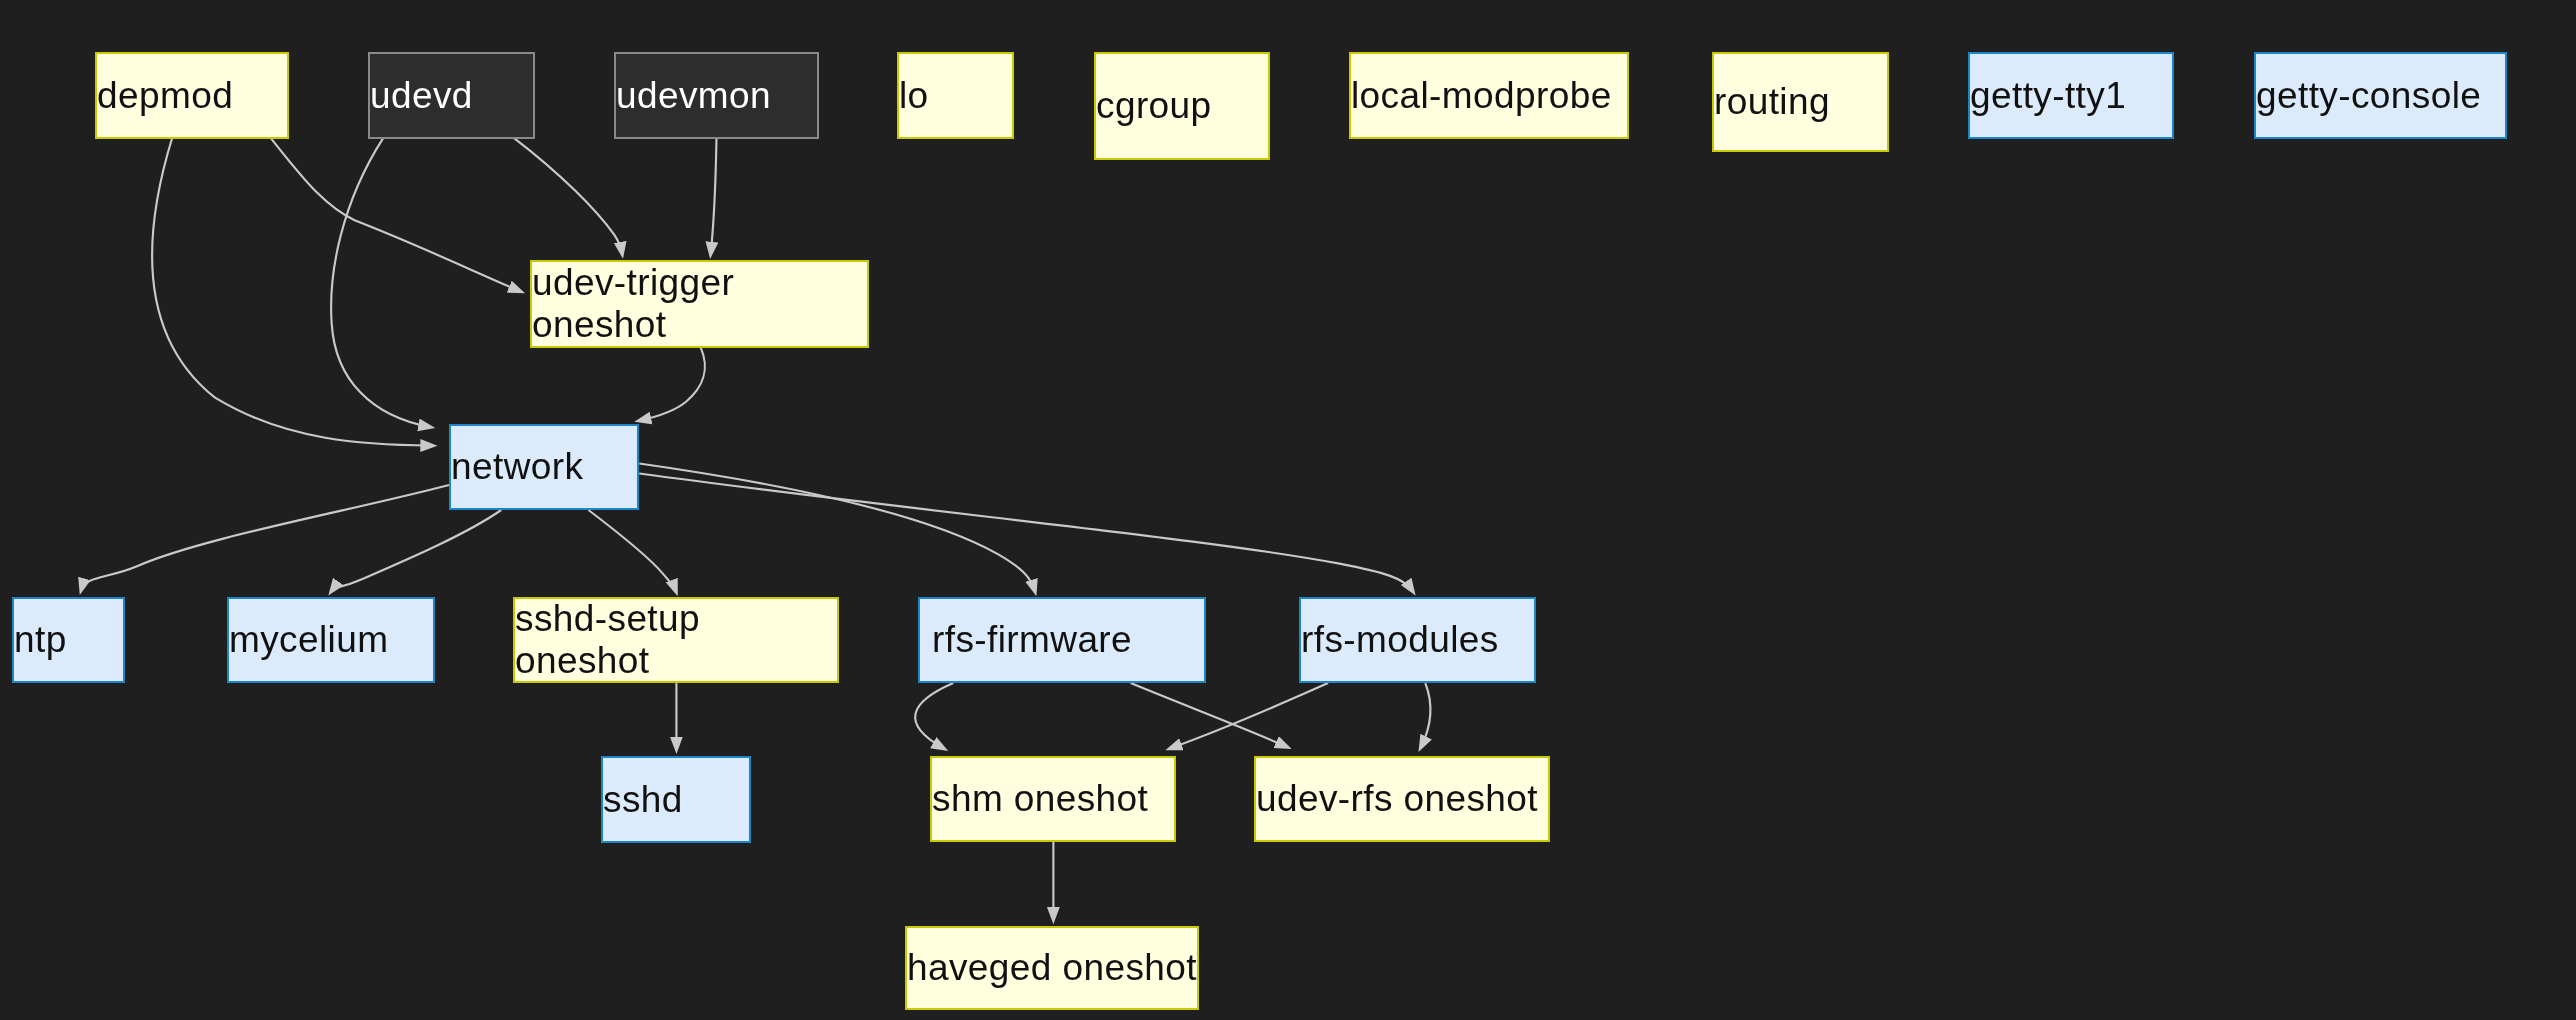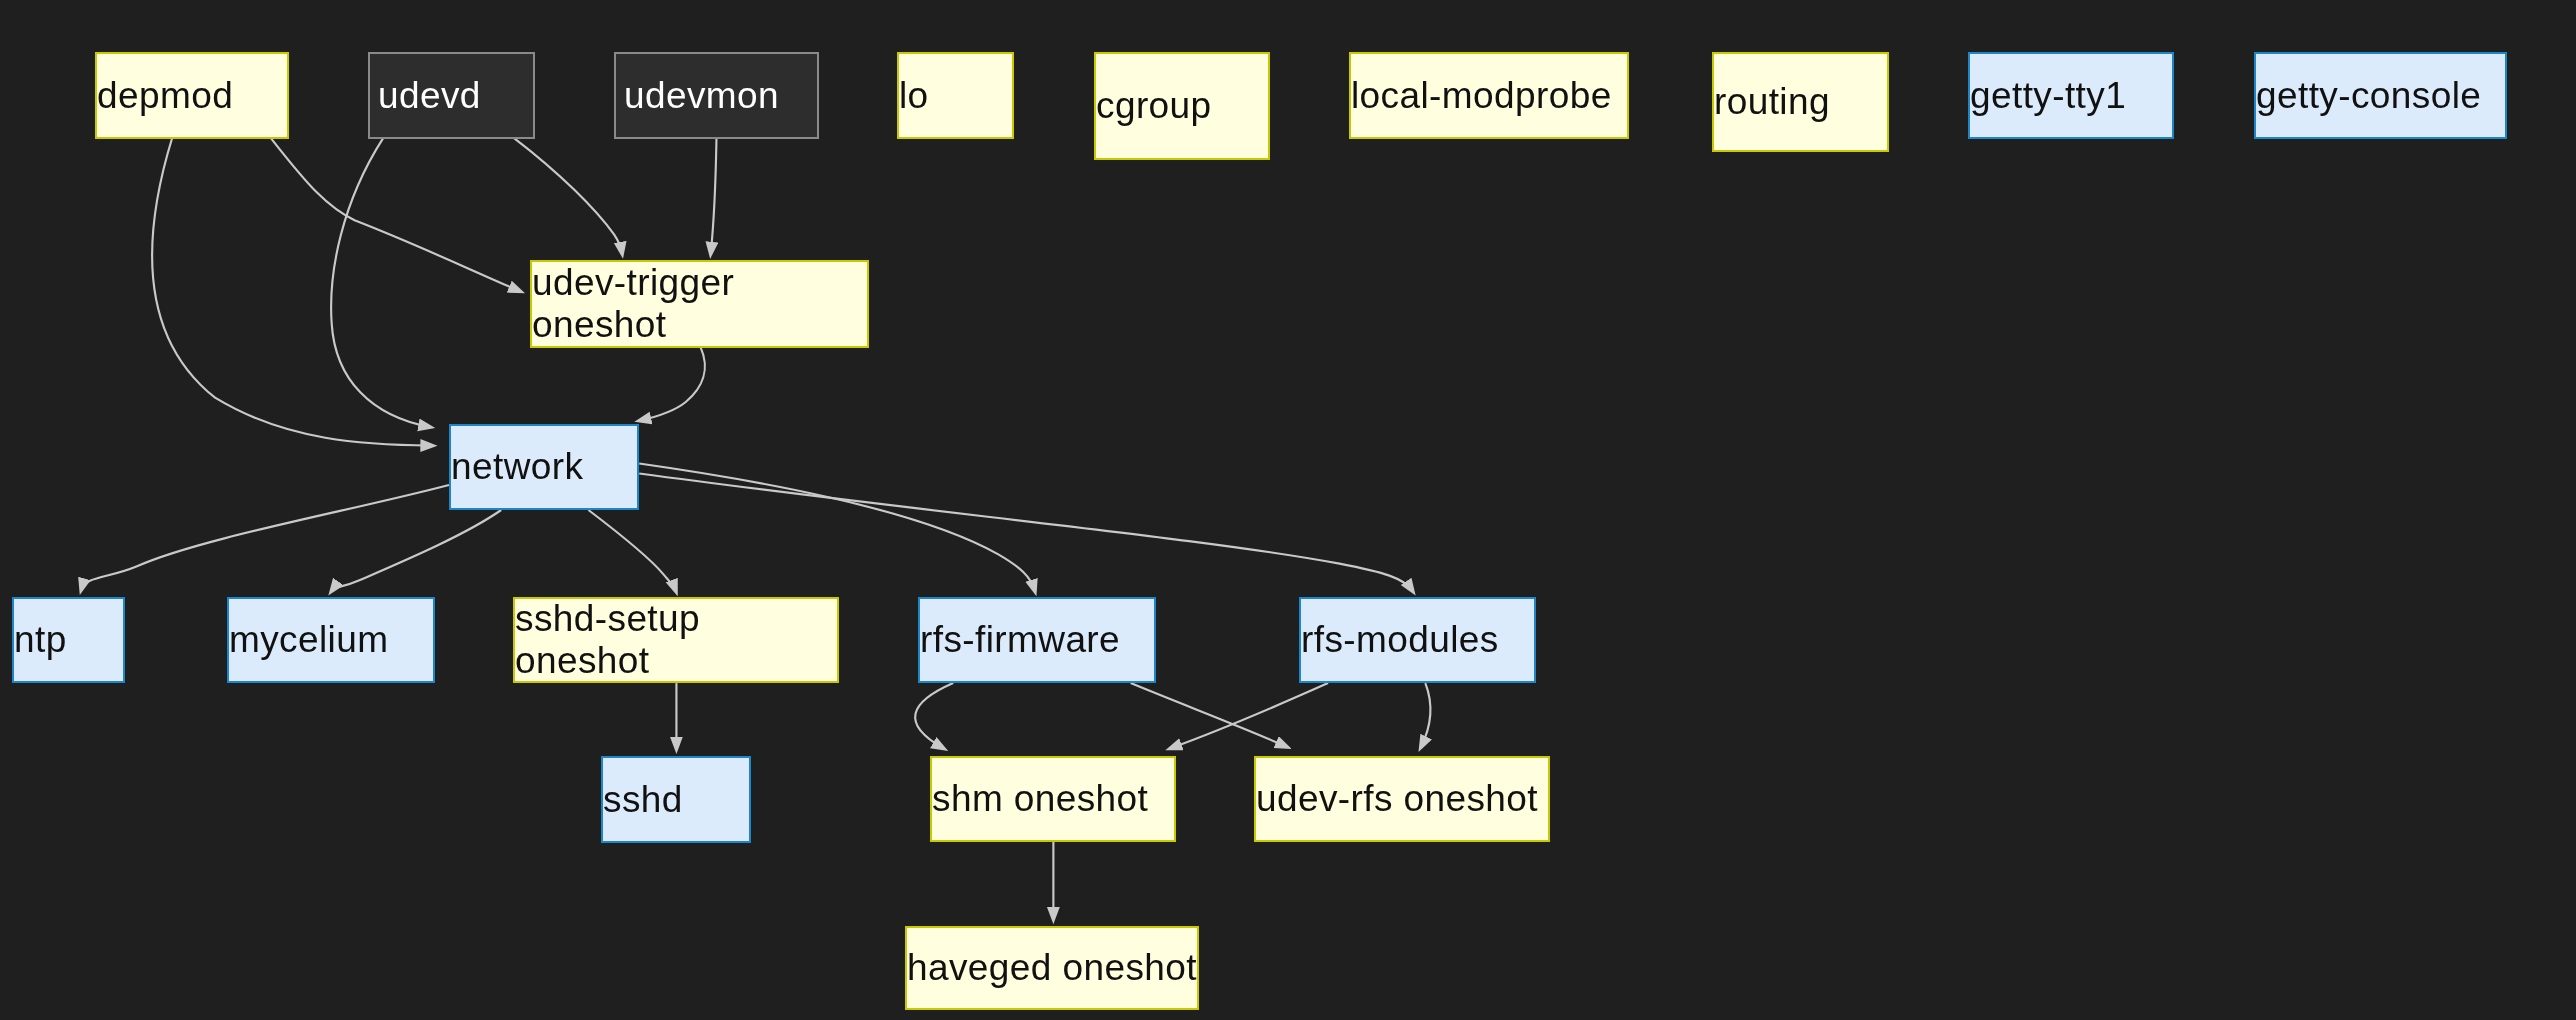--- a/index.html
+++ b/index.html
@@ -35,21 +35,21 @@
     box-sizing:border-box;
     display:flex;
     align-items:center;
     justify-content:flex-start;
     font-size:37px;
     letter-spacing:0.4px;
     border:2.9px solid transparent;
   }
   .node.yellow{background:var(--yellow-fill,#ffffe0);border-color:var(--yellow-border,#c9c900);color:var(--label-dark,#111);}
   .node.blue{background:var(--blue-fill,#dcebfb);border-color:var(--blue-border,#1d86c9);color:var(--label-dark,#111);}
-  .node.dark{background:var(--dark-fill,#2d2d2d);border-color:var(--dark-border,#8a8a8a);color:var(--label-light,#f5f5f5);padding-left:8px;}
+  .node.dark{background:var(--dark-fill,#2d2d2d);border-color:var(--dark-border,#8a8a8a);color:var(--label-light,#f5f5f5);}
 </style>
 </head>
 <body>
 
 <div class="canvas" style="--bg: #1f1f1f; --cluster-fill: #565656; --cluster-border: #9a9a9a; --edge: #c9c9c9; --yellow-fill: #ffffe0; --yellow-border: #c9c900; --blue-fill: #dcebfb; --blue-border: #1d86c9; --dark-fill: #2d2d2d; --dark-border: #8a8a8a; --label-light: #ffffff; --label-dark: #111111;">
 
 
   <svg class="edges" xmlns="http://www.w3.org/2000/svg" viewBox="0 0 3600 1426">
     <defs>
       <marker id="arrow" markerUnits="userSpaceOnUse" markerWidth="30" markerHeight="24" refX="16" refY="9" orient="auto">
@@ -113,21 +113,21 @@
       </div>
       <div class="node blue" style="left: 12px; top: 597px; width: 113px; height: 86px;">
         <span>ntp</span>
       </div>
       <div class="node blue" style="left: 227px; top: 597px; width: 208px; height: 86px;">
         <span>mycelium</span>
       </div>
       <div class="node yellow" style="left: 513px; top: 597px; width: 326px; height: 86px;">
         <span>sshd-setup oneshot</span>
       </div>
-      <div class="node blue" style="left: 918px; top: 597px; width: 238px; height: 86px;">
+      <div class="node blue" style="left: 918px; top: 597px; width: 288px; height: 86px; padding-left: 12px;">
         <span>rfs-firmware</span>
       </div>
       <div class="node blue" style="left: 1299px; top: 597px; width: 237px; height: 86px;">
         <span>rfs-modules</span>
       </div>
       <div class="node blue" style="left: 601px; top: 756px; width: 150px; height: 87px;">
         <span>sshd</span>
       </div>
       <div class="node yellow" style="left: 930px; top: 756px; width: 246px; height: 86px;">
         <span>shm oneshot</span>

